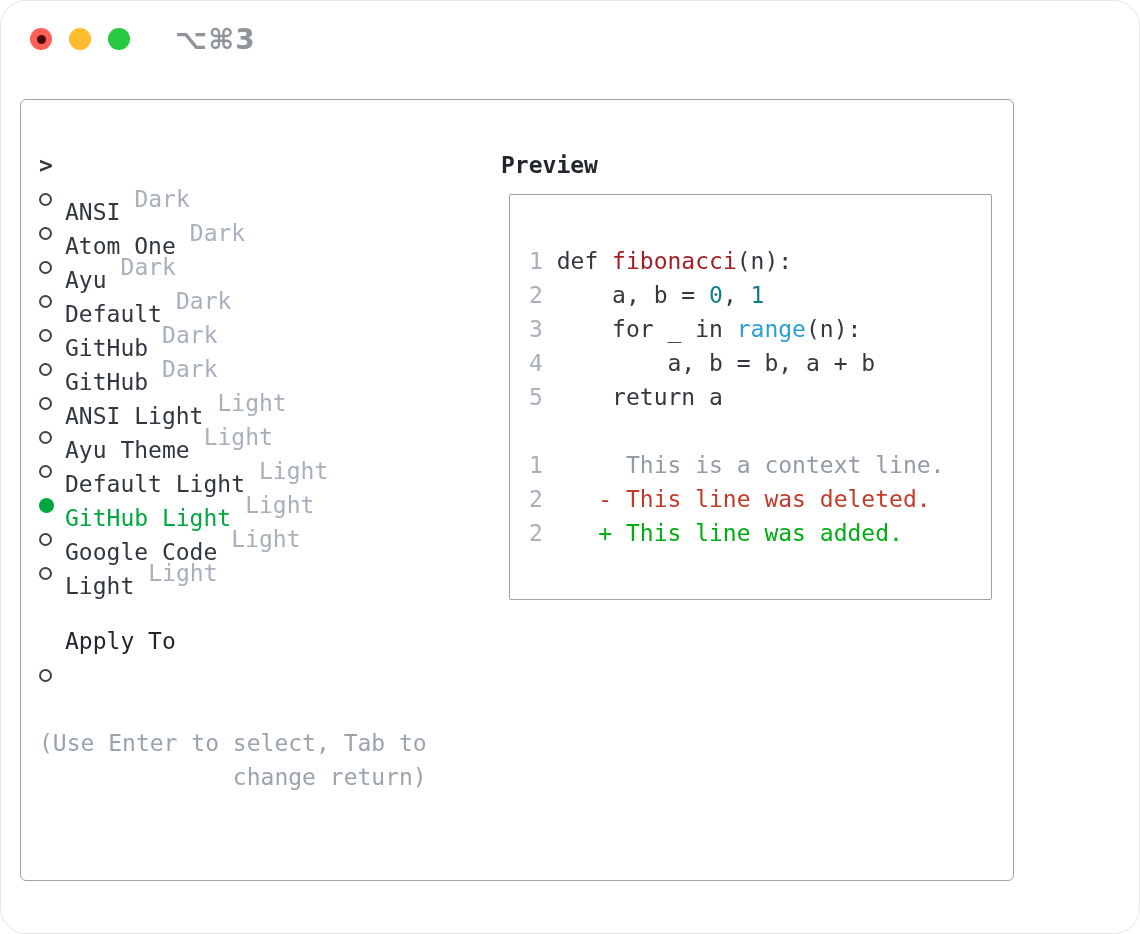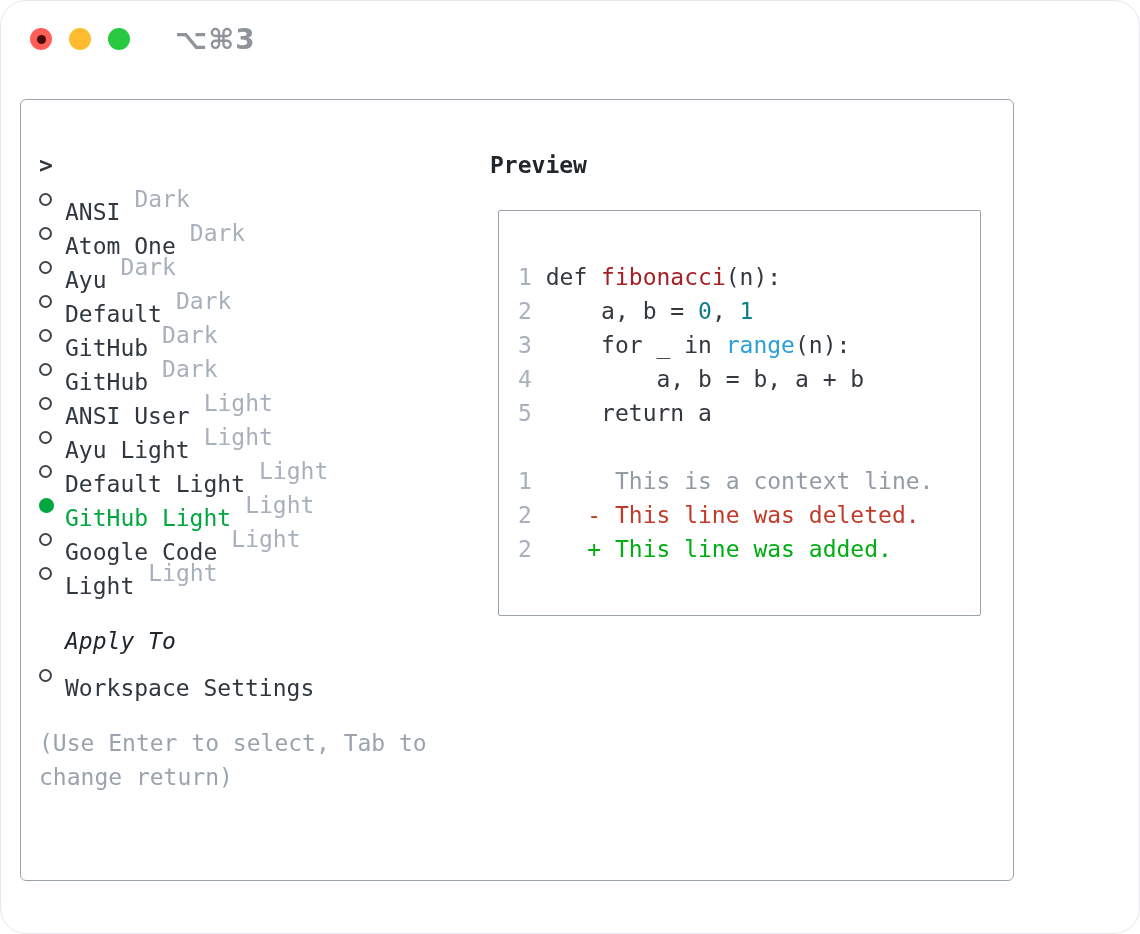--- a/index.html
+++ b/index.html
@@ -34,26 +34,26 @@
   .row{display:flex; align-items:center; height:34px; white-space:pre;}
   .marker{width:26px; display:flex; align-items:center; flex:none;}
   .cursor-glyph{font-weight:bold; color:var(--text);}
   .ring{width:13px; height:13px; border:2px solid #3d444c; border-radius:50%; box-sizing:border-box;}
   .dot-sel{width:15px; height:15px; background:var(--accent_green); border-radius:50%;}
   .row .name{color:var(--text);margin-top:25px;}
   .row.selected .name{color:var(--accent_green);}
   .row .variant{color:var(--muted); margin-left:14px;}
   .list-header{font-weight:bold; color:#20262c;}
   .spacer{height:34px;}
-  .section-header{color:#20262c;font-style:italic;}
-  .hint{color:var(--hint); line-height:34px; white-space:pre;}
+  .section-header{color:#20262c;}
+  .hint{color:var(--hint); line-height:34px; white-space:pre;text-align:right;}
   
-  .right-col{position:absolute; left:469px; top:48px;}
+  .right-col{position:absolute; left:480px; top:48px;}
   .preview-title{font-size:23px; font-weight:bold; color:#20262c; height:34px; line-height:34px;}
-  .code-box{margin-top:28px; margin-left:8px; width:483px; box-sizing:border-box;
+  .code-box{margin-top:12px; margin-left:8px; width:483px; box-sizing:border-box;
     border:1.5px solid var(--border); border-radius:2px; background:#fff;
     padding:49px 10px 49px 19px; font-size:23px; line-height:34px; white-space:pre; color:var(--code_text);}
   .code-line{height:34px;}
   .seg-ln{color:var(--line_number);}
   .seg-t{color:var(--code_text);}
   .seg-fn{color:var(--function_red);}
   .seg-bi{color:var(--builtin_blue);}
   .seg-num{color:var(--number_teal);}
   .seg-ctx{color:var(--context_gray);}
   .seg-del{color:var(--deleted_red);}
@@ -79,34 +79,34 @@
       <div class="row">
         <span class="marker"><span class="cursor-glyph">&gt;</span></span>
       </div>
       <div id="theme-list">
           <div class="row"><span class="marker"><span class="ring"></span></span><span class="name">ANSI</span><span class="variant">Dark</span></div>
           <div class="row"><span class="marker"><span class="ring"></span></span><span class="name">Atom One</span><span class="variant">Dark</span></div>
           <div class="row"><span class="marker"><span class="ring"></span></span><span class="name">Ayu</span><span class="variant">Dark</span></div>
           <div class="row"><span class="marker"><span class="ring"></span></span><span class="name">Default</span><span class="variant">Dark</span></div>
           <div class="row"><span class="marker"><span class="ring"></span></span><span class="name">GitHub</span><span class="variant">Dark</span></div>
           <div class="row"><span class="marker"><span class="ring"></span></span><span class="name">GitHub</span><span class="variant">Dark</span></div>
-          <div class="row"><span class="marker"><span class="ring"></span></span><span class="name">ANSI User</span><span class="variant">Light</span></div>
-          <div class="row"><span class="marker"><span class="ring"></span></span><span class="name">Ayu Light</span><span class="variant">Light</span></div>
+          <div class="row"><span class="marker"><span class="ring"></span></span><span class="name">ANSI Light</span><span class="variant">Light</span></div>
+          <div class="row"><span class="marker"><span class="ring"></span></span><span class="name">Ayu Theme</span><span class="variant">Light</span></div>
           <div class="row"><span class="marker"><span class="ring"></span></span><span class="name">Default Light</span><span class="variant">Light</span></div>
           <div class="row selected"><span class="marker"><span class="dot-sel"></span></span><span class="name">GitHub Light</span><span class="variant">Light</span></div>
           <div class="row"><span class="marker"><span class="ring"></span></span><span class="name">Google Code</span><span class="variant">Light</span></div>
           <div class="row"><span class="marker"><span class="ring"></span></span><span class="name">Light</span><span class="variant">Light</span></div>
         </div>
       <div class="spacer"></div>
       <div class="row">
         <span class="marker"></span>
         <span class="section-header">Apply To</span>
       </div>
       <div id="apply-list">
-          <div class="row"><span class="marker"><span class="ring"></span></span><span class="name">Workspace Settings</span></div>
+          <div class="row"><span class="marker"><span class="ring"></span></span></div>
         </div>
       <div class="spacer"></div>
       <div id="hint" class="hint"><div>(Use Enter to select, Tab to</div><div>change return)</div></div>
     </div>
 
     <div class="right-col">
       <div class="preview-title">Preview</div>
       <div id="code-box" class="code-box"><div class="code-line"><span class="seg-ln">1</span><span class="seg-t"> def </span><span class="seg-fn">fibonacci</span><span class="seg-t">(n):</span></div><div class="code-line"><span class="seg-ln">2</span><span class="seg-t">     a, b = </span><span class="seg-num">0</span><span class="seg-t">, </span><span class="seg-num">1</span></div><div class="code-line"><span class="seg-ln">3</span><span class="seg-t">     for _ in </span><span class="seg-bi">range</span><span class="seg-t">(n):</span></div><div class="code-line"><span class="seg-ln">4</span><span class="seg-t">         a, b = b, a + b</span></div><div class="code-line"><span class="seg-ln">5</span><span class="seg-t">     return a</span></div><div class="code-line"></div><div class="code-line"><span class="seg-ln">1</span><span class="seg-ctx">      This is a context line.</span></div><div class="code-line"><span class="seg-ln">2</span><span class="seg-t">    </span><span class="seg-del">- This line was deleted.</span></div><div class="code-line"><span class="seg-ln">2</span><span class="seg-t">    </span><span class="seg-add">+ This line was added.</span></div></div>
     </div>
 

